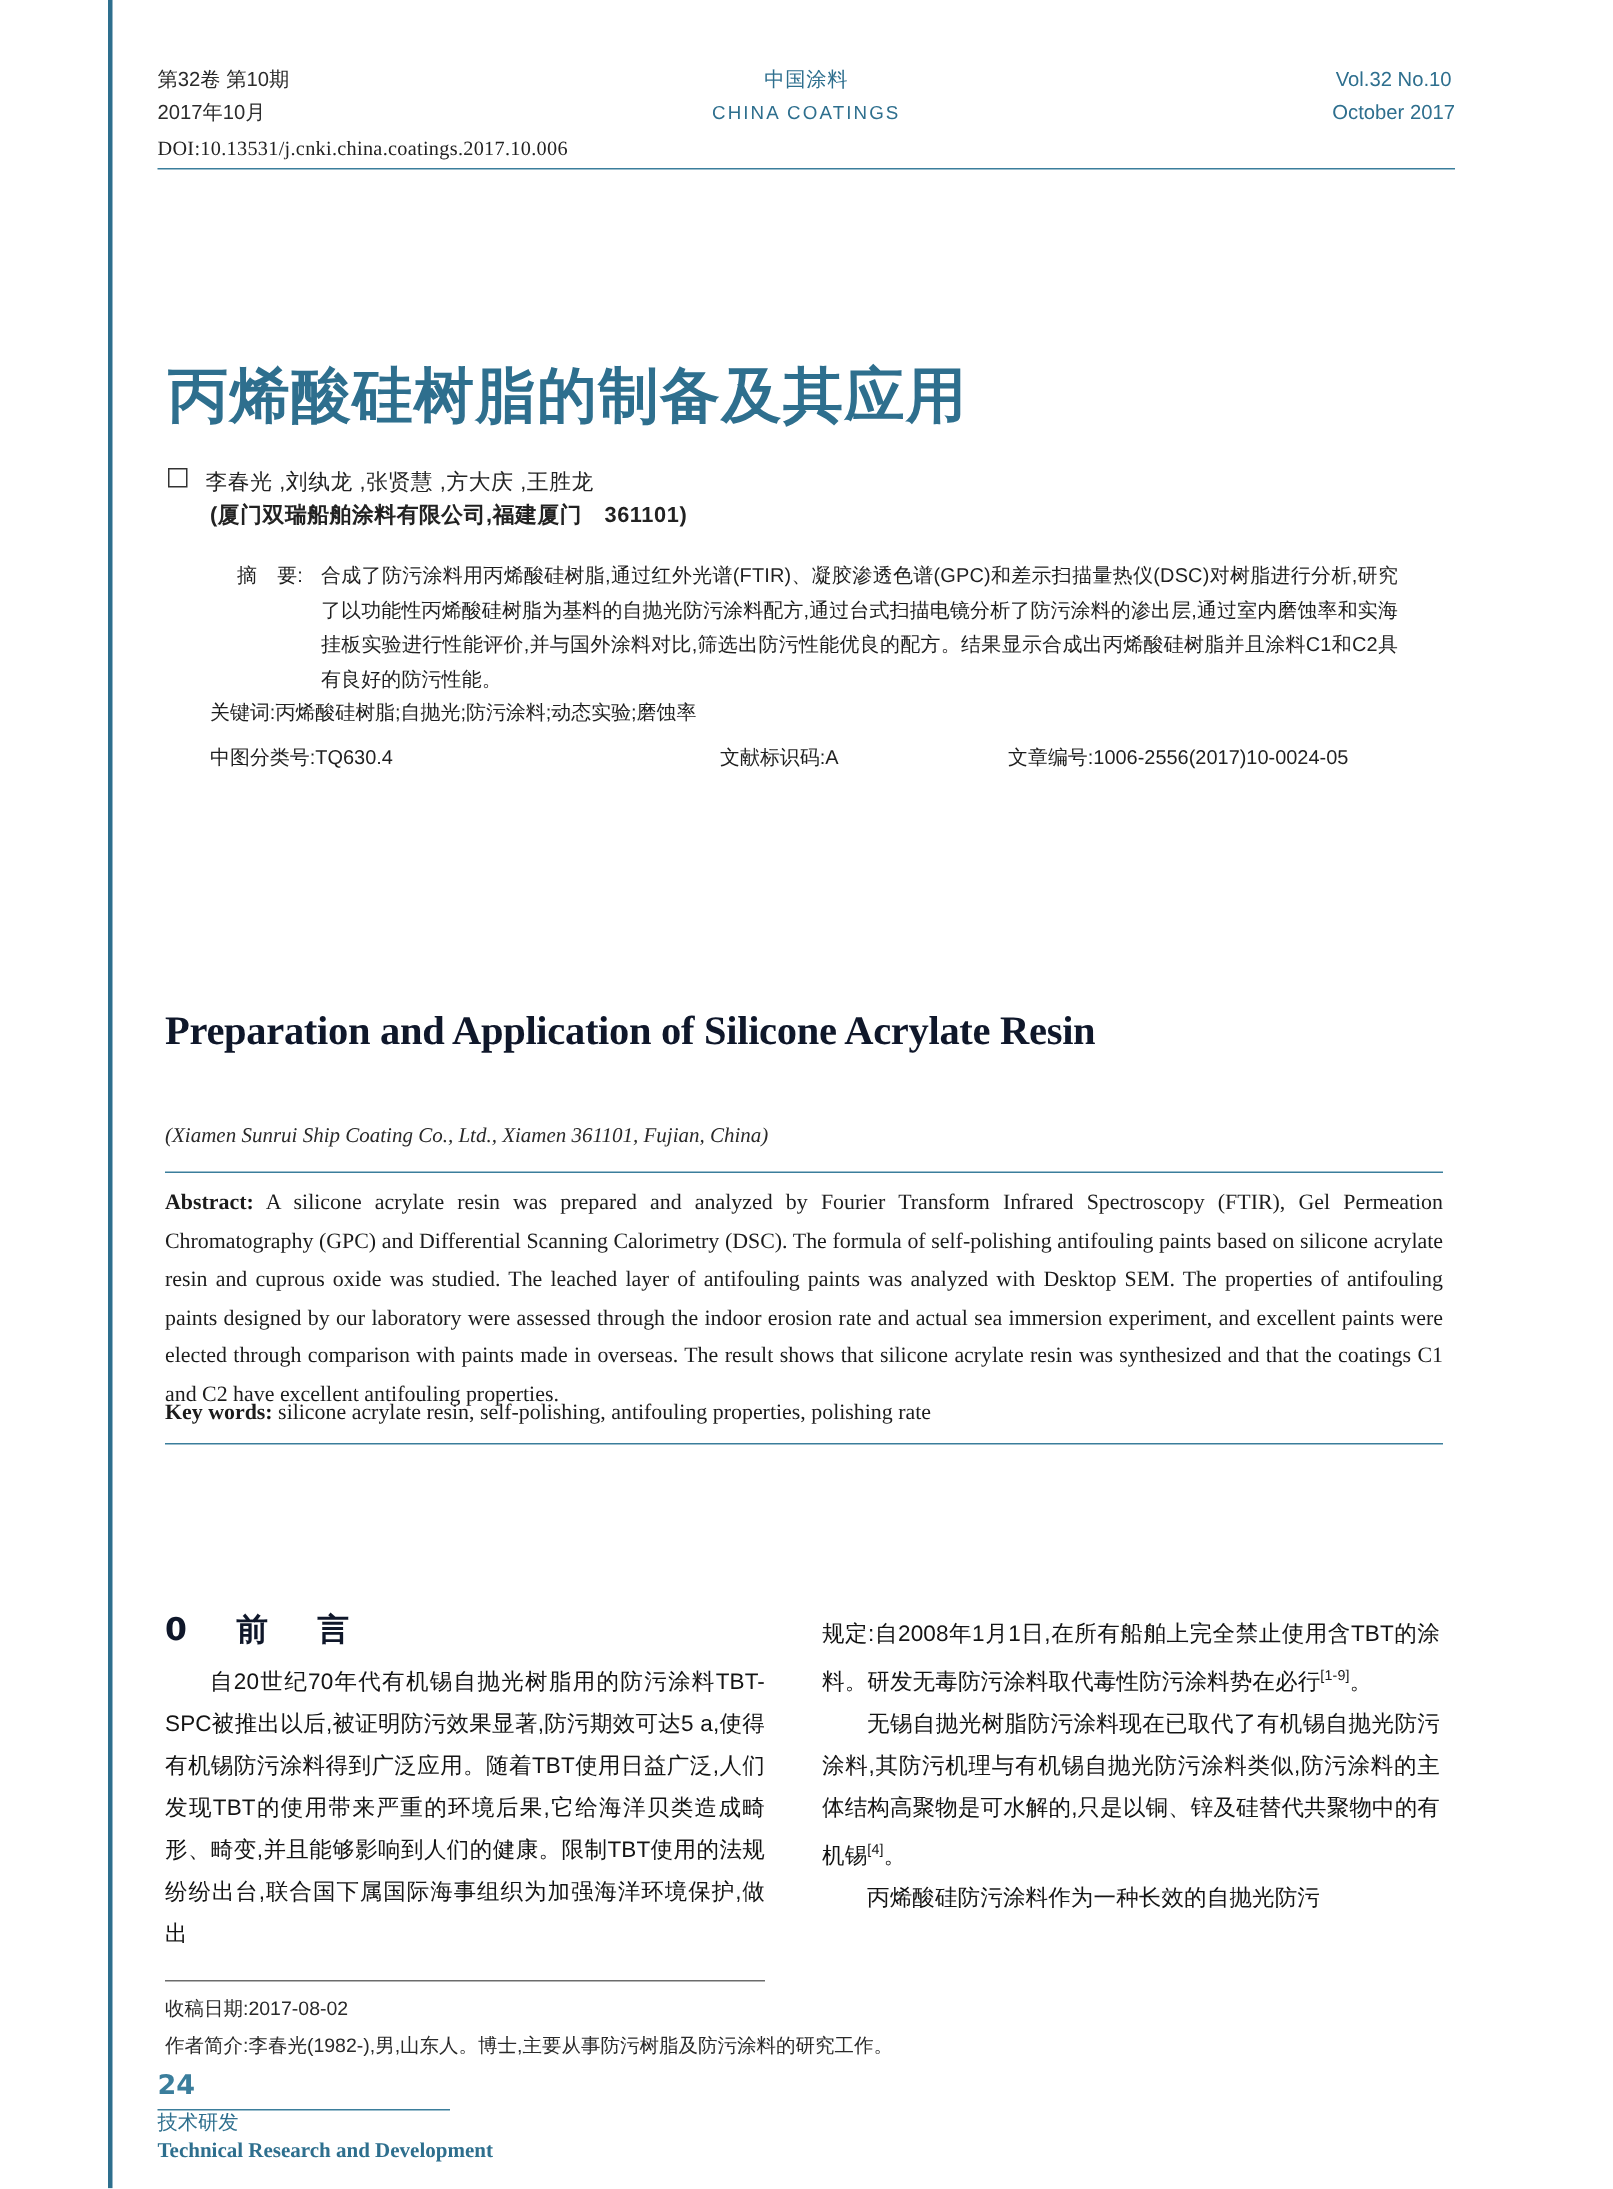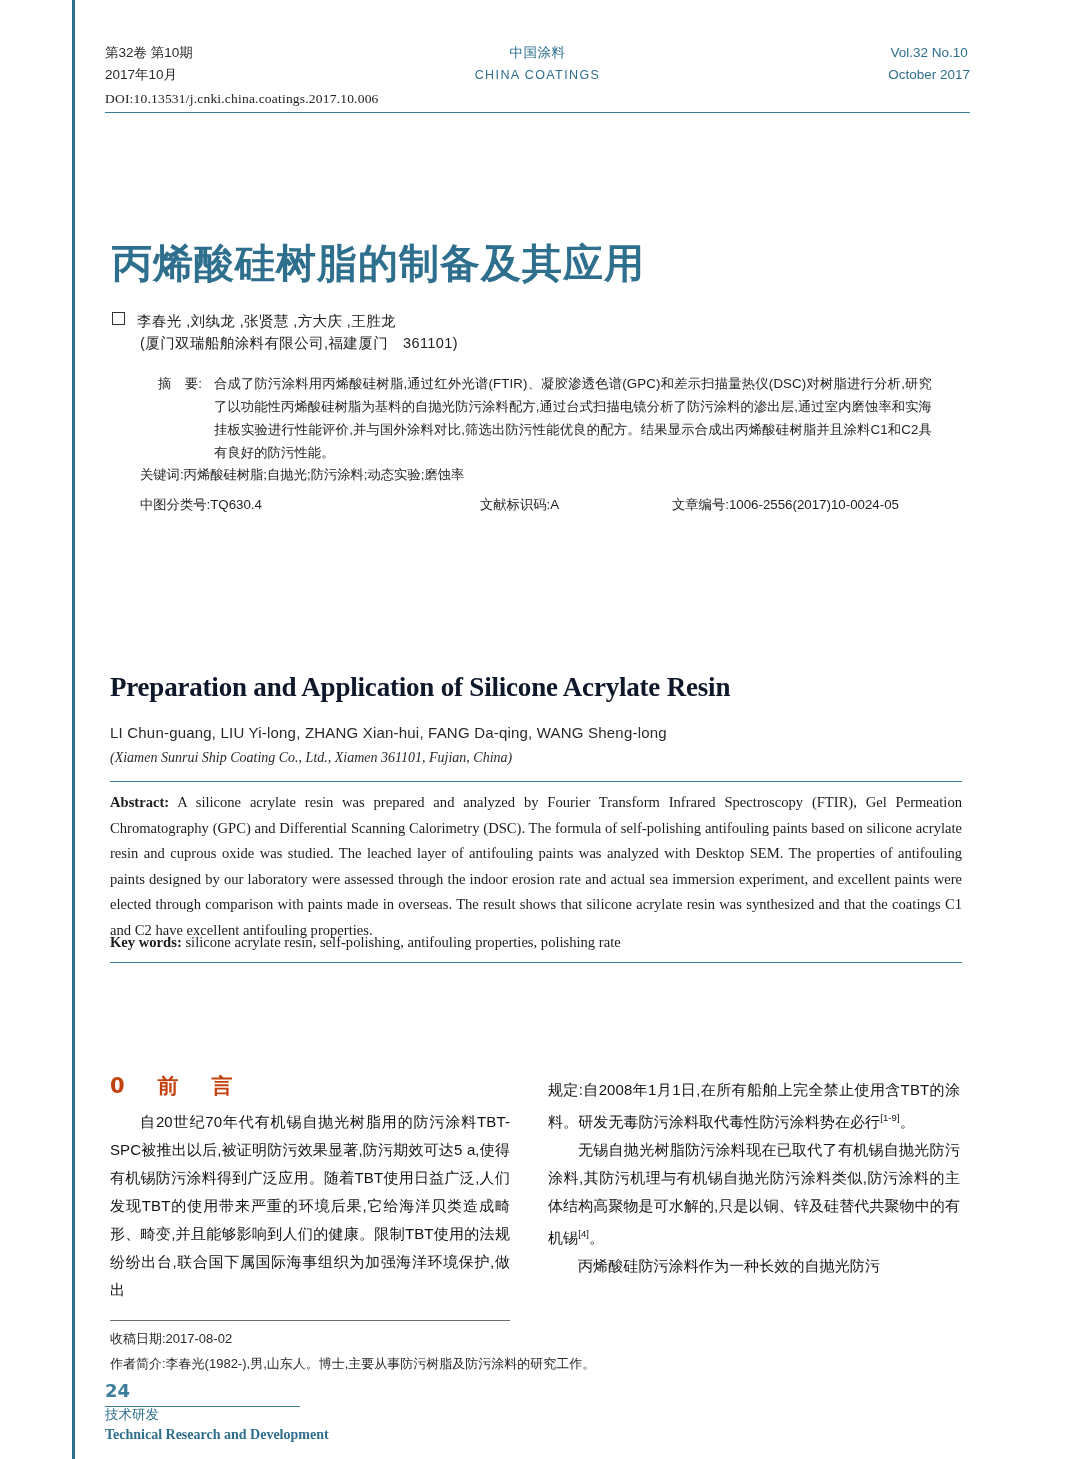--- a/index.html
+++ b/index.html
@@ -111,20 +111,21 @@
     margin-right: 12px;
     vertical-align: 1px;
   }
   .cn-affil {
     position: absolute;
     left: 140px;
     top: 334px;
     font-size: 14.5px;
     color: #222;
     letter-spacing: .4px;
+    font-weight: bold;
   }
   .cn-abstract {
     position: absolute;
     left: 158px;
     top: 372px;
     width: 790px;
     font-size: 13.3px;
     line-height: 23px;
     color: #1f1f1f;
     letter-spacing: .1px;
@@ -237,21 +238,21 @@
     background: #3b7e9c;
   }
 
   
   .sec-head {
     position: absolute;
     left: 110px;
     top: 1072px;
     font-size: 21px;
     font-weight: bold;
-    color: #c2410c;
+    color: #0f172a;
     letter-spacing: 6px;
     font-family: "DejaVu Sans", "Liberation Sans", sans-serif;
   }
   .col-left {
     position: absolute;
     left: 110px;
     top: 1108px;
     width: 400px;
     font-size: 15px;
     line-height: 28px;
@@ -363,21 +364,20 @@
   <div class="cn-abstract">
     <span class="lbl">摘　要:</span><span class="body">合成了防污涂料用丙烯酸硅树脂,通过红外光谱(FTIR)、凝胶渗透色谱(GPC)和差示扫描量热仪(DSC)对树脂进行分析,研究了以功能性丙烯酸硅树脂为基料的自抛光防污涂料配方,通过台式扫描电镜分析了防污涂料的渗出层,通过室内磨蚀率和实海挂板实验进行性能评价,并与国外涂料对比,筛选出防污性能优良的配方。结果显示合成出丙烯酸硅树脂并且涂料C1和C2具有良好的防污性能。</span>
   </div>
 
   <div class="cn-keywords">关键词:丙烯酸硅树脂;自抛光;防污涂料;动态实验;磨蚀率</div>
   <div class="cn-class">中图分类号:TQ630.4</div>
   <div class="cn-doc">文献标识码:A</div>
   <div class="cn-artnum">文章编号:1006-2556(2017)10-0024-05</div>
 
   <div class="en-title">Preparation and Application of Silicone Acrylate Resin</div>
-  <div class="en-authors">LI Chun-guang, LIU Yi-long, ZHANG Xian-hui, FANG Da-qing, WANG Sheng-long</div>
   <div class="en-affil">(Xiamen Sunrui Ship Coating Co., Ltd., Xiamen 361101, Fujian, China)</div>
   <div class="rule-en"></div>
 
   <div class="en-abstract">
     <b>Abstract:</b>
     <span>A silicone acrylate resin was prepared and analyzed by Fourier Transform Infrared Spectroscopy (FTIR), Gel Permeation Chromatography (GPC) and Differential Scanning Calorimetry (DSC). The formula of self-polishing antifouling paints based on silicone acrylate resin and cuprous oxide was studied. The leached layer of antifouling paints was analyzed with Desktop SEM. The properties of antifouling paints designed by our laboratory were assessed through the indoor erosion rate and actual sea immersion experiment, and excellent paints were elected through comparison with paints made in overseas. The result shows that silicone acrylate resin was synthesized and that the coatings C1 and C2 have excellent antifouling properties.</span>
   </div>
 
   <div class="en-keywords">
     <b>Key words:</b>

